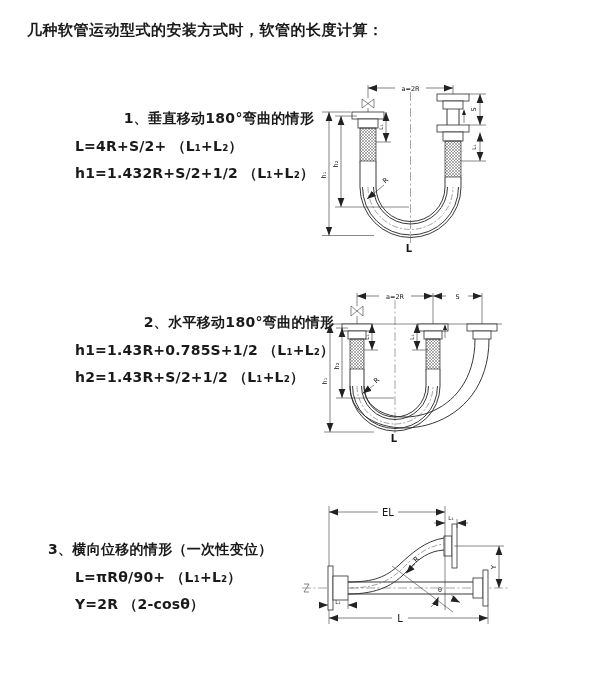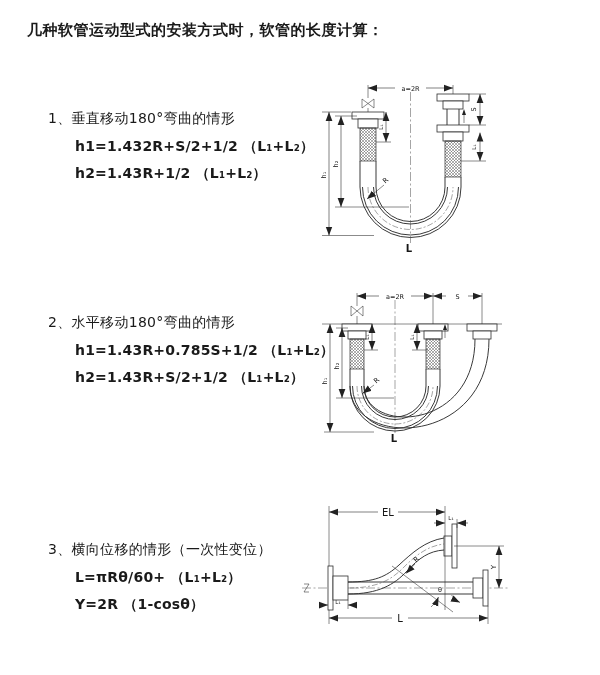--- a/index.html
+++ b/index.html
@@ -6,21 +6,21 @@
   body{
     width:600px;height:675px;position:relative;background:#ffffff;
     font-family:"DejaVu Sans","Liberation Sans",sans-serif;color:#1a1a1a;
     overflow:hidden;
   }
   .title{
     position:absolute;left:27px;top:21px;font-size:15px;font-weight:bold;
     letter-spacing:.5px;white-space:nowrap;
   }
   .calc{position:absolute;left:48px;white-space:nowrap;}
-  .heading{font-size:14px;font-weight:normal;margin-bottom:9px;letter-spacing:.3px;}
+  .heading{font-size:14px;font-weight:bold;margin-bottom:9px;letter-spacing:.3px;text-align:right;}
   .formula{font-size:14px;font-weight:bold;margin-left:27px;line-height:18px;margin-bottom:9px;letter-spacing:.2px;}
   .diag{position:absolute;}
   svg{display:block;}
   svg .dim{stroke:#2b2b2b;stroke-width:.6;fill:none;}
   svg .thin{stroke:#2b2b2b;stroke-width:.55;fill:none;}
   svg .hose{stroke:#2e2e2e;stroke-width:.95;fill:none;}
   svg .part{stroke:#2e2e2e;stroke-width:.8;fill:#ffffff;}
   svg .cl{stroke:#4a4a4a;stroke-width:.5;stroke-dasharray:9 2.5 2 2.5;fill:none;}
   svg .cla{stroke:#4a4a4a;stroke-width:.5;stroke-dasharray:6 2 2 2;fill:none;}
   svg text{fill:#161616;font-family:"DejaVu Sans","Liberation Sans",sans-serif;}
@@ -28,34 +28,34 @@
   svg .sm{font-size:5.5px;}
   svg .big{font-size:10px;font-weight:bold;}
 </style>
 </head>
 <body>
 
 <div class="title">几种软管运动型式的安装方式时，软管的长度计算：</div>
 
 <section class="calc" style="top:110px">
   <div class="heading">1、垂直移动180°弯曲的情形</div>
+  <div class="formula">L=4R+S/2+ （L₁+L₂）</div>
   <div class="formula">h1=1.432R+S/2+1/2 （L₁+L₂）</div>
-  <div class="formula">h2=1.43R+1/2 （L₁+L₂）</div>
 </section>
 
 <section class="calc" style="top:314px">
   <div class="heading">2、水平移动180°弯曲的情形</div>
   <div class="formula">h1=1.43R+0.785S+1/2 （L₁+L₂）</div>
   <div class="formula">h2=1.43R+S/2+1/2 （L₁+L₂）</div>
 </section>
 
 <section class="calc" style="top:541px">
   <div class="heading">3、横向位移的情形（一次性变位）</div>
-  <div class="formula">L=πRθ/60+ （L₁+L₂）</div>
-  <div class="formula">Y=2R （1-cosθ）</div>
+  <div class="formula">L=πRθ/90+ （L₁+L₂）</div>
+  <div class="formula">Y=2R （2-cosθ）</div>
 </section>
 
 <svg class="diag" style="left:312px;top:72px" width="192" height="186" viewBox="0 0 192 186">
   <defs>
     <pattern id="ht1" width="3" height="3" patternUnits="userSpaceOnUse">
       <path d="M0,3 L3,0 M0,0 L3,3" stroke="#4c4c4c" stroke-width="0.45"></path>
     </pattern>
     <marker id="ar1" viewBox="0 0 8 8" markerWidth="9" markerHeight="9" refX="8" refY="4" orient="auto-start-reverse" markerUnits="userSpaceOnUse">
       <path d="M0,1 L8,4 L0,7 z" fill="#222"></path>
     </marker>

